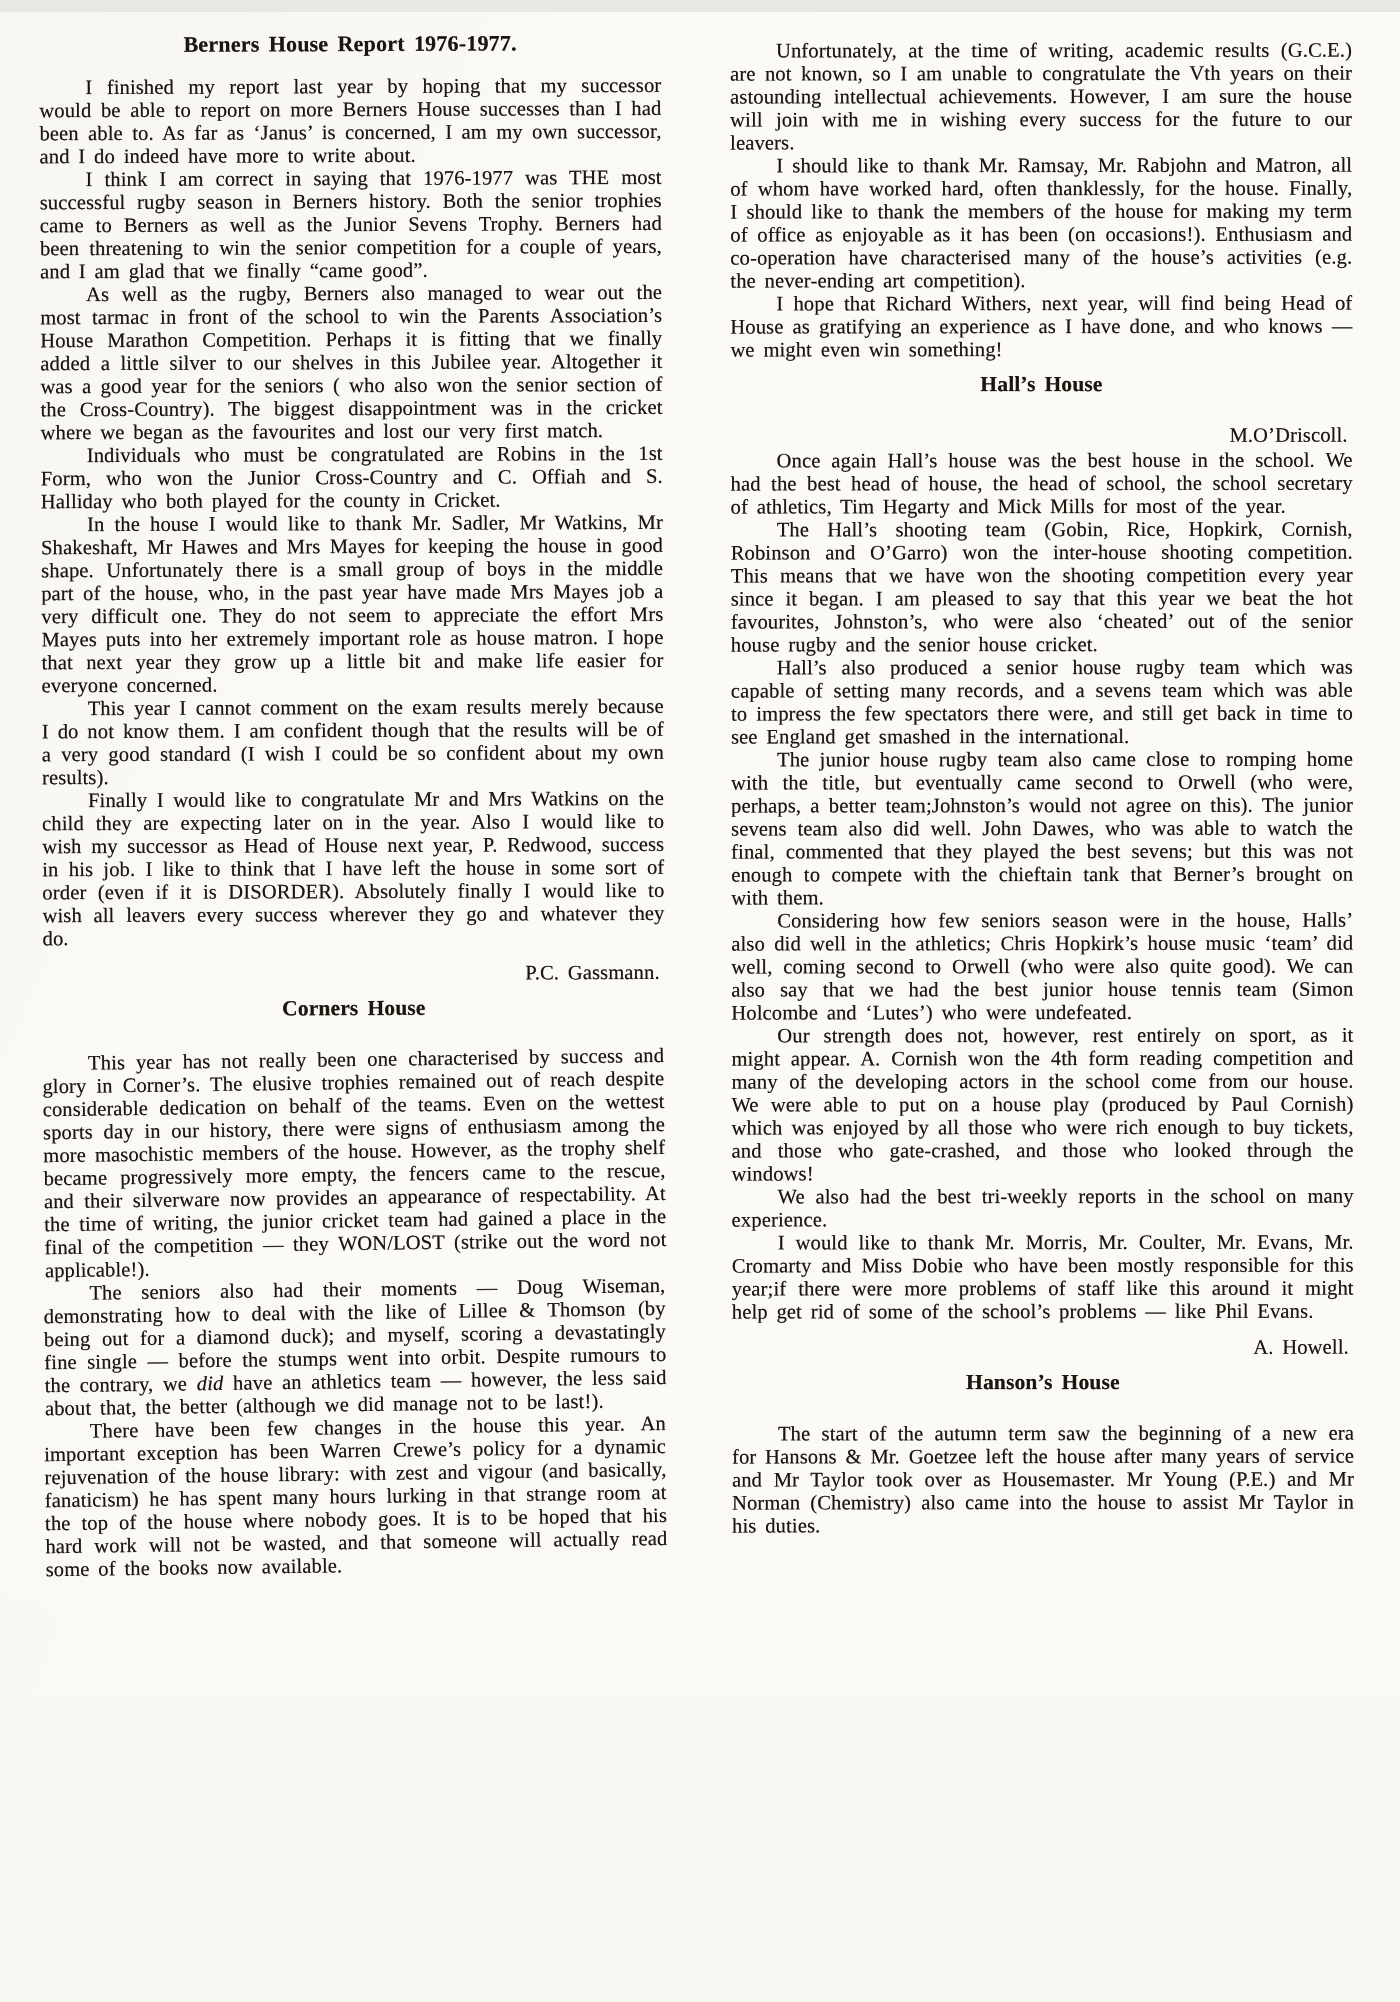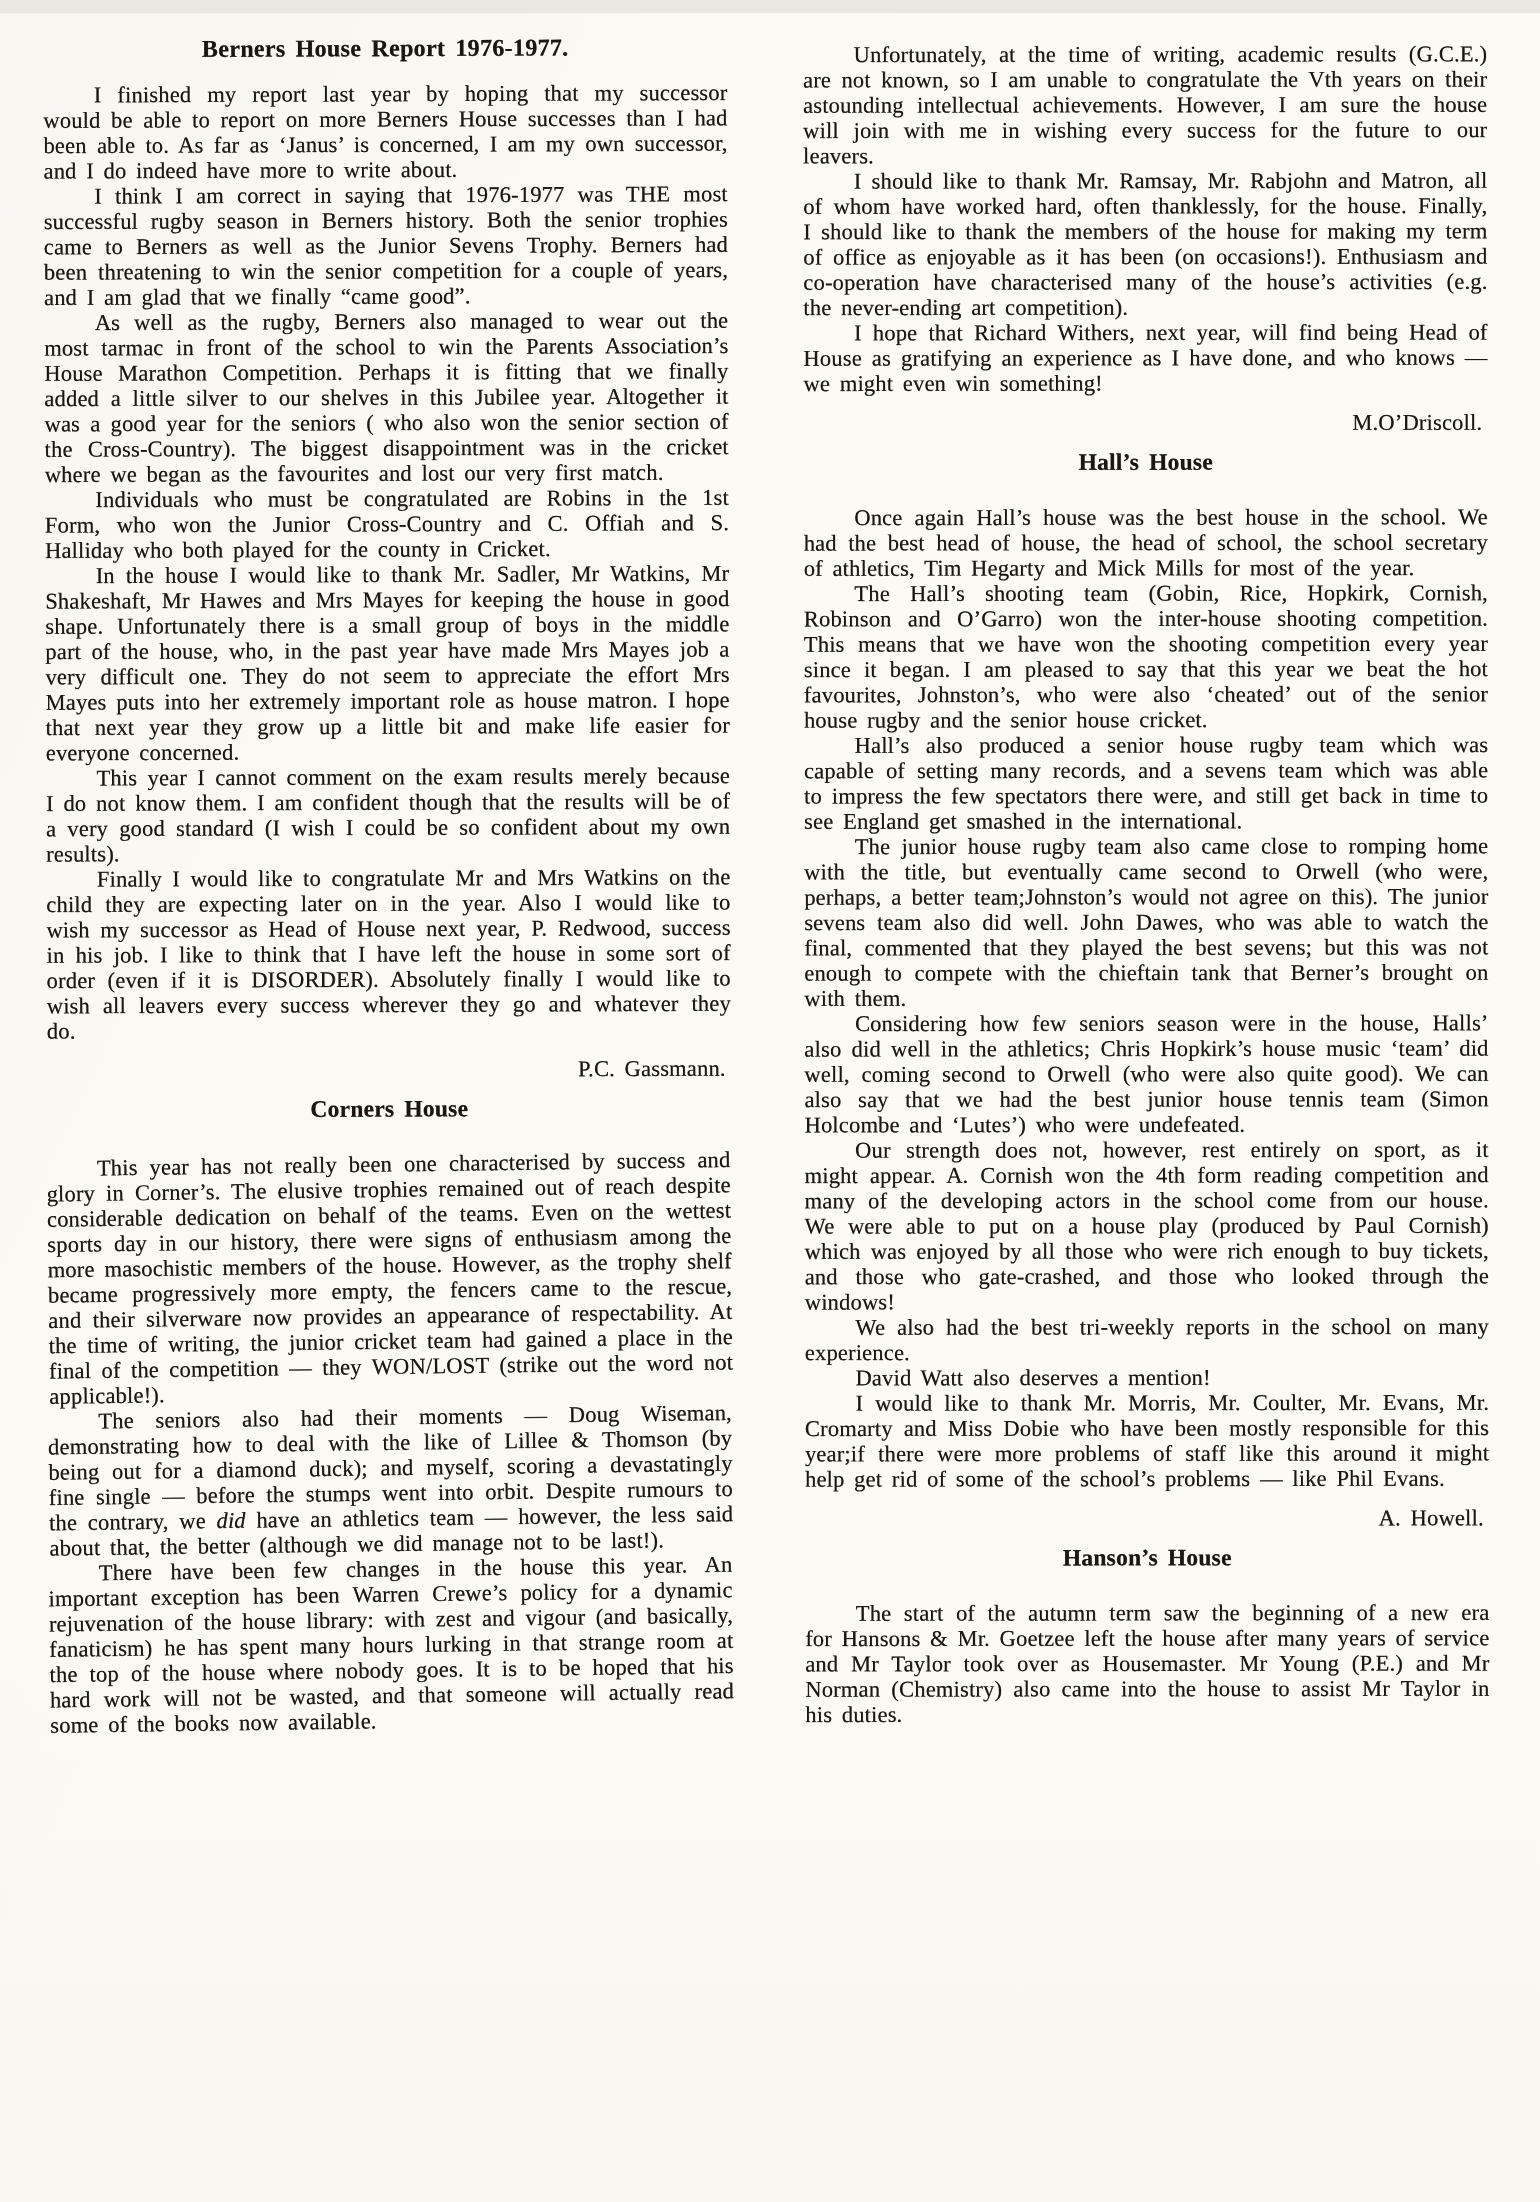--- a/index.html
+++ b/index.html
@@ -75,28 +75,27 @@
       <div class="blk sig">P.C. Gassmann.</div>
       <div class="blk heading">Corners House</div>
       <div class="blk para">This year has not really been one characterised by success and glory in Corner’s. The elusive trophies remained out of reach despite considerable dedication on behalf of the teams. Even on the wettest sports day in our history, there were signs of enthusiasm among the more masochistic members of the house. However, as the trophy shelf became progressively more empty, the fencers came to the rescue, and their silverware now provides an appearance of respectability. At the time of writing, the junior cricket team had gained a place in the final of the competition — they WON/LOST (strike out the word not applicable!).</div>
       <div class="blk para">The seniors also had their moments — Doug Wiseman, demonstrating how to deal with the like of Lillee &amp; Thomson (by being out for a diamond duck); and myself, scoring a devastatingly fine single — before the stumps went into orbit. Despite rumours to the contrary, we <em>did</em> have an athletics team — however, the less said about that, the better (although we did manage not to be last!).</div>
       <div class="blk para">There have been few changes in the house this year. An important exception has been Warren Crewe’s policy for a dynamic rejuvenation of the house library: with zest and vigour (and basically, fanaticism) he has spent many hours lurking in that strange room at the top of the house where nobody goes. It is to be hoped that his hard work will not be wasted, and that someone will actually read some of the books now available.</div>
     </section>
   <section class="col col-right">
       <div class="blk para">Unfortunately, at the time of writing, academic results (G.C.E.) are not known, so I am unable to congratulate the Vth years on their astounding intellectual achievements. However, I am sure the house will join with me in wishing every success for the future to our leavers.</div>
       <div class="blk para">I should like to thank Mr. Ramsay, Mr. Rabjohn and Matron, all of whom have worked hard, often thanklessly, for the house. Finally, I should like to thank the members of the house for making my term of office as enjoyable as it has been (on occasions!). Enthusiasm and co-operation have characterised many of the house’s activities (e.g. the never-ending art competition).</div>
       <div class="blk para">I hope that Richard Withers, next year, will find being Head of House as gratifying an experience as I have done, and who knows — we might even win something!</div>
+      <div class="blk heading">Hall’s House</div>
       <div class="blk sig">M.O’Driscoll.</div>
-      <div class="blk heading">Hall’s House</div>
       <div class="blk para">Once again Hall’s house was the best house in the school. We had the best head of house, the head of school, the school secretary of athletics, Tim Hegarty and Mick Mills for most of the year.</div>
       <div class="blk para">The Hall’s shooting team (Gobin, Rice, Hopkirk, Cornish, Robinson and O’Garro) won the inter-house shooting competition. This means that we have won the shooting competition every year since it began. I am pleased to say that this year we beat the hot favourites, Johnston’s, who were also ‘cheated’ out of the senior house rugby and the senior house cricket.</div>
       <div class="blk para">Hall’s also produced a senior house rugby team which was capable of setting many records, and a sevens team which was able to impress the few spectators there were, and still get back in time to see England get smashed in the international.</div>
       <div class="blk para">The junior house rugby team also came close to romping home with the title, but eventually came second to Orwell (who were, perhaps, a better team;Johnston’s would not agree on this). The junior sevens team also did well. John Dawes, who was able to watch the final, commented that they played the best sevens; but this was not enough to compete with the chieftain tank that Berner’s brought on with them.</div>
       <div class="blk para">Considering how few seniors season were in the house, Halls’ also did well in the athletics; Chris Hopkirk’s house music ‘team’ did well, coming second to Orwell (who were also quite good). We can also say that we had the best junior house tennis team (Simon Holcombe and ‘Lutes’) who were undefeated.</div>
       <div class="blk para">Our strength does not, however, rest entirely on sport, as it might appear. A. Cornish won the 4th form reading competition and many of the developing actors in the school come from our house. We were able to put on a house play (produced by Paul Cornish) which was enjoyed by all those who were rich enough to buy tickets, and those who gate-crashed, and those who looked through the windows!</div>
       <div class="blk para">We also had the best tri-weekly reports in the school on many experience.</div>
-      <div class="blk para">David Watt also deserves a mention!</div>
       <div class="blk para">I would like to thank Mr. Morris, Mr. Coulter, Mr. Evans, Mr. Cromarty and Miss Dobie who have been mostly responsible for this year;if there were more problems of staff like this around it might help get rid of some of the school’s problems — like Phil Evans.</div>
       <div class="blk sig">A. Howell.</div>
       <div class="blk heading">Hanson’s House</div>
       <div class="blk para">The start of the autumn term saw the beginning of a new era for Hansons &amp; Mr. Goetzee left the house after many years of service and Mr Taylor took over as Housemaster. Mr Young (P.E.) and Mr Norman (Chemistry) also came into the house to assist Mr Taylor in his duties.</div>
     </section>
 </div>
 
 </body></html>

